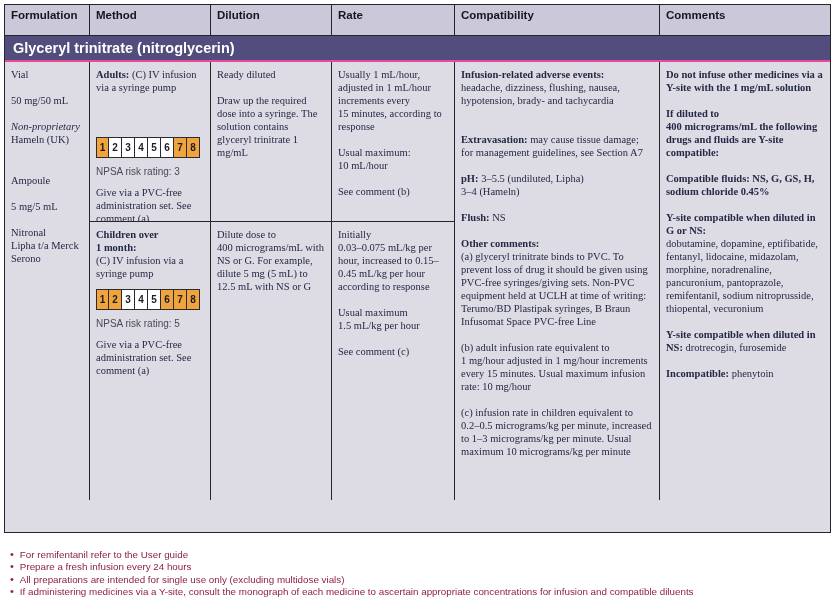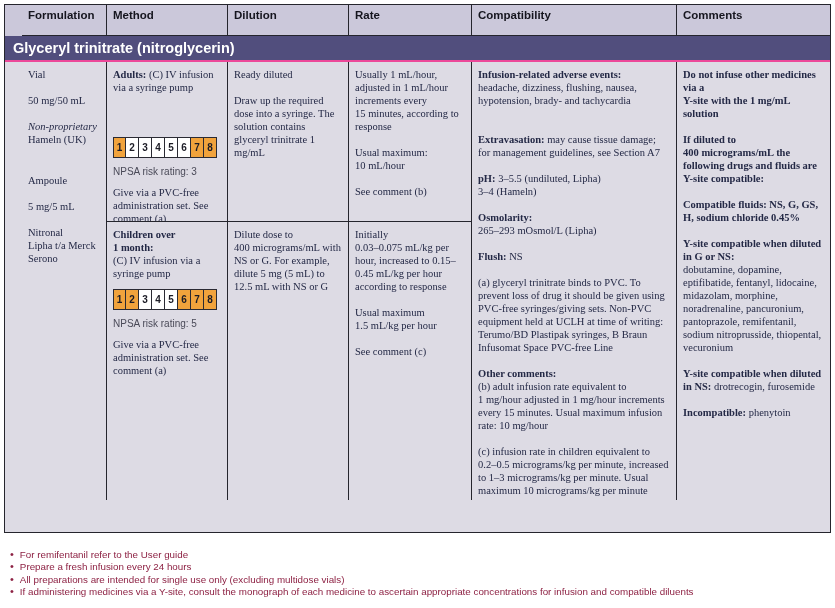--- a/index.html
+++ b/index.html
@@ -2,21 +2,21 @@
 <html><head>
 <meta charset="utf-8">
 <style>
   * { margin:0; padding:0; box-sizing:border-box; }
   html,body { width:835px; height:608px; background:#ffffff; font-family:"Liberation Sans",sans-serif; }
   .sheet { position:relative; width:835px; height:608px; background:#ffffff; overflow:hidden; }
 
   .table { position:absolute; left:4px; top:4px; width:827px; border:1px solid #25252d;
            display:grid; grid-template-rows:31px 26px 470px; background:#dddbe4; }
 
-  .cols { display:grid; grid-template-columns:85px 121px 121px 123px 205px 1fr;padding-left:17px; }
+  .cols { display:grid; grid-template-columns:85px 121px 121px 123px 205px 1fr; }
 
   .header-row { background:#cbc8da; }
   .header-cell { border-right:1px solid #25252d; border-bottom:1px solid #25252d;
                  padding:4px 6px 0 6px; font-size:11.5px; font-weight:bold; color:#15151e; overflow:hidden; }
   .header-cell:last-child { border-right:none; }
 
   .title-bar { background:#514e7d; color:#ffffff; font-size:14.5px; font-weight:bold;
                display:flex; align-items:center; padding:0 8px; border-bottom:2px solid #ec4899; }
 
   .body-grid { background:#dddbe4; height:438px; }
@@ -149,25 +149,23 @@
           <p class="p mb0">See comment (c)</p>
         </div>
       </div>
 
       <div class="col">
         <p class="p gap2"><b>Infusion-related adverse events:</b><span>
 headache, dizziness, flushing, nausea, hypotension, brady- and tachycardia</span></p>
         <p class="p"><b>Extravasation:</b><span> may cause tissue damage; for management guidelines, see Section A7</span></p>
         <p class="p"><b>pH:</b><span> 3–5.5 (undiluted, Lipha)
 3–4 (Hameln)</span></p>
-        <p class="p"><b>Osmolarity:</b><span>
-265–293 mOsmol/L (Lipha)</span></p>
         <p class="p"><b>Flush:</b><span> NS</span></p>
+        <p class="p mb0"><b>Other comments:</b></p>
         <p class="p">(a) glyceryl trinitrate binds to PVC. To prevent loss of drug it should be given using PVC-free syringes/giving sets. Non-PVC equipment held at UCLH at time of writing: Terumo/BD Plastipak syringes, B Braun Infusomat Space PVC-free Line</p>
-        <p class="p mb0"><b>Other comments:</b></p>
         <p class="p">(b) adult infusion rate equivalent to
 1 mg/hour adjusted in 1 mg/hour increments every 15 minutes. Usual maximum infusion rate: 10 mg/hour</p>
         <p class="p mb0">(c) infusion rate in children equivalent to 0.2–0.5 micrograms/kg per minute, increased to 1–3 micrograms/kg per minute. Usual maximum 10 micrograms/kg per minute</p>
       </div>
 
       <div class="col">
         <p class="p allbold">Do not infuse other medicines via a
 Y-site with the 1 mg/mL solution</p>
         <p class="p allbold">If diluted to
 400 micrograms/mL the following drugs and fluids are Y-site compatible:</p>

